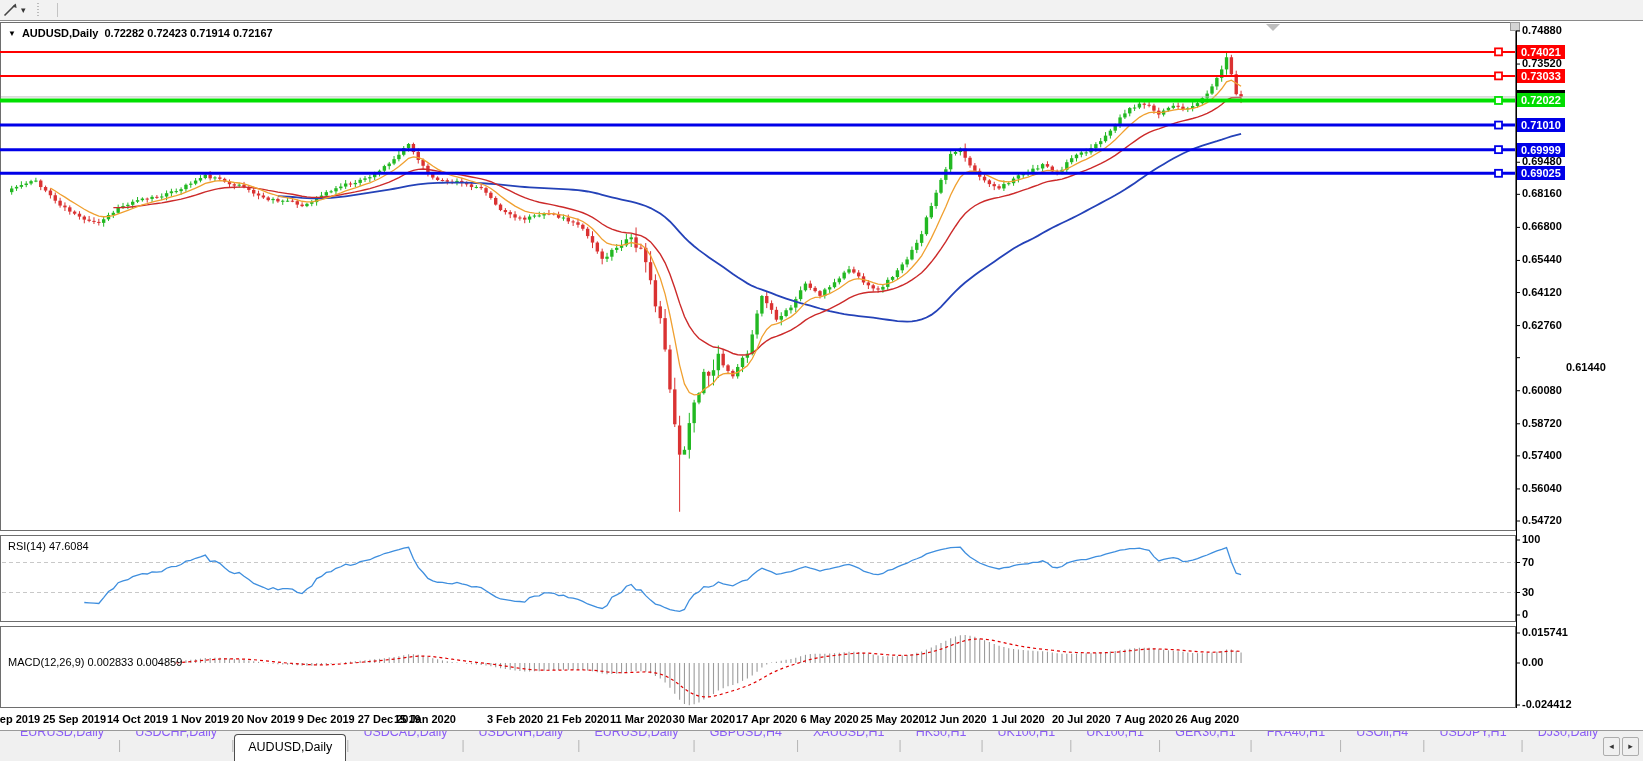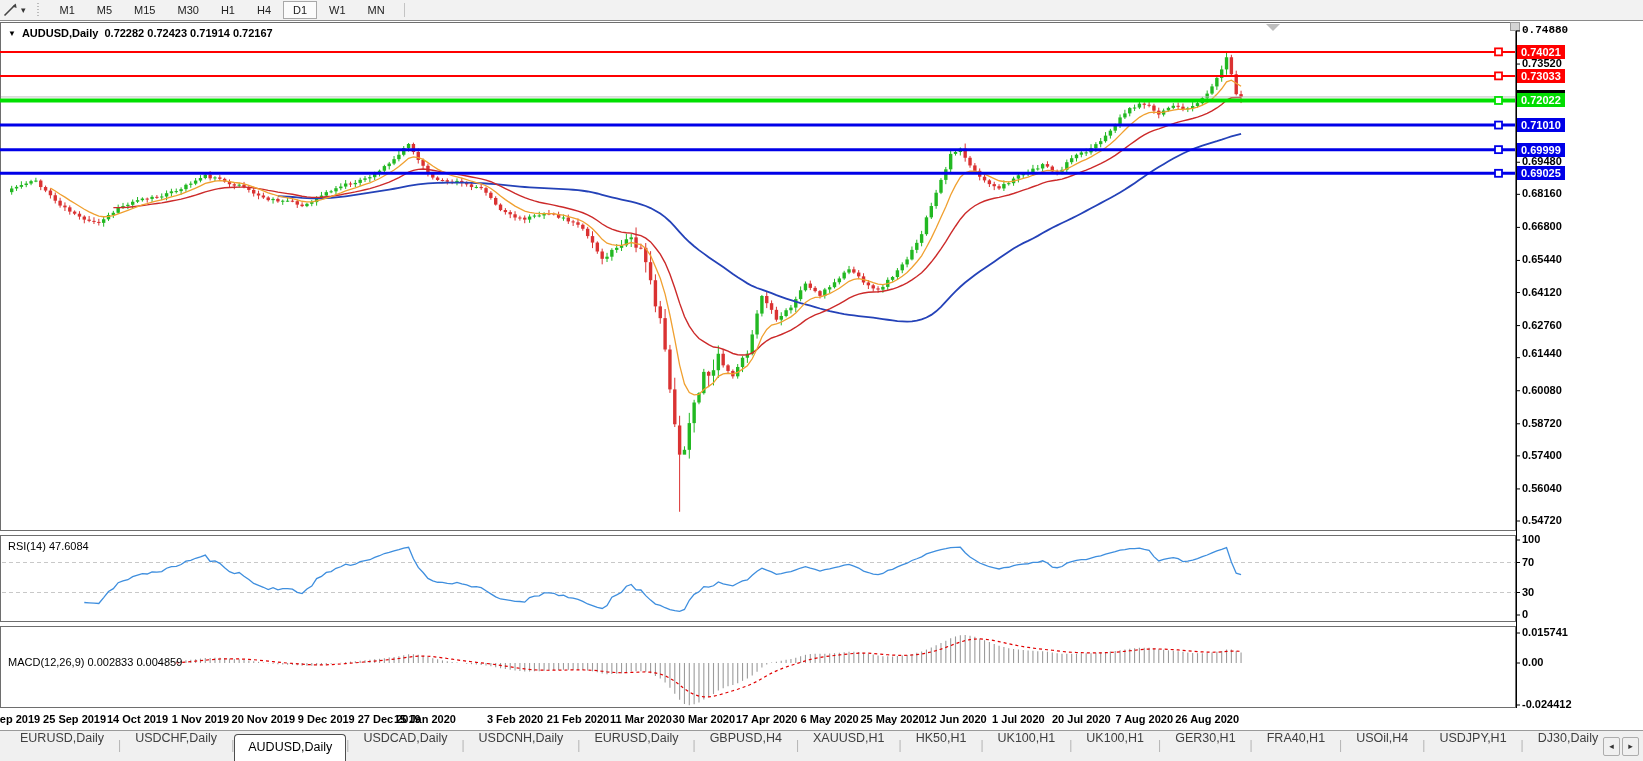--- a/index.html
+++ b/index.html
@@ -29,21 +29,21 @@
   .price-tag{position:absolute;left:1517px;font-size:11px;font-weight:700;color:#fff;
              height:14px;line-height:14px;padding:0 4px;z-index:13;white-space:nowrap;}
   
   .date-axis{position:absolute;top:708px;left:0;width:1643px;height:23px;background:#fff;z-index:9;}
   .date-label{position:absolute;top:5px;transform:translateX(-50%);font-size:11px;font-weight:700;
               color:#000;white-space:nowrap;}
   
   .tabbar{position:absolute;bottom:0;left:0;width:1643px;height:30px;background:#f0f0f0;
           border-top:1px solid #9a9a9a;display:flex;align-items:flex-end;z-index:30;}
   .tabs{display:flex;align-items:flex-end;height:30px;padding-left:6px;overflow:hidden;flex:1;}
-  .tab{font-size:12.5px;color:#404040;padding:5px 14px 16px 14px;white-space:nowrap;cursor:default;}
+  .tab{font-size:12.5px;color:#8b5cf6;padding:5px 14px 22px 14px;white-space:nowrap;cursor:default;}
   .tab.active{background:#fff;color:#000;border:1px solid #4d4d4d;border-bottom:none;
               border-radius:4px 4px 0 0;padding:5px 13px 7px 13px;margin-bottom:0;}
   .tab-div{color:#b4b4b4;font-size:12px;align-self:center;margin-bottom:2px;}
   .tab-scroll{display:flex;align-items:center;gap:2px;padding:0 4px;height:30px;}
   .tab-scroll button{width:17px;height:19px;font-size:9px;color:#333;background:#f0f0f0;
                      border:1px solid #adadad;border-radius:2px;padding:0;line-height:1;}
 </style>
 </head>
 <body>
 
@@ -53,31 +53,20 @@
     <div class="tool-group">
       <span class="tool-icon">
         <svg width="16" height="16" viewBox="0 0 16 16">
           <line x1="2.5" y1="13.5" x2="13" y2="3" stroke="#444" stroke-width="1.6"></line>
           <path d="M13.8 1.6 L14.6 6 L10.4 4.6 Z" fill="#444"></path>
         </svg>
       </span>
       <span class="caret">▾</span>
     </div>
     <div class="grip"></div>
-    <div class="tf-row" id="tfRow">
-        <button class="tf-btn">M1</button>
-        <button class="tf-btn">M5</button>
-        <button class="tf-btn">M15</button>
-        <button class="tf-btn">M30</button>
-        <button class="tf-btn">H1</button>
-        <button class="tf-btn">H4</button>
-        <button class="tf-btn active">D1</button>
-        <button class="tf-btn">W1</button>
-        <button class="tf-btn">MN</button>
-      </div>
     <div class="tf-sep"></div>
   </div>
 
   <svg id="chartSvg" width="1643" height="761" style="position:absolute;top:0;left:0;z-index:5;">
       <rect x="0.5" y="22.5" width="1515" height="508" fill="#fff" stroke="#6e6e6e" stroke-width="1"></rect>
       <rect x="0.5" y="535.5" width="1515" height="86" fill="#fff" stroke="#6e6e6e" stroke-width="1"></rect>
       <rect x="0.5" y="626.5" width="1515" height="81" fill="#fff" stroke="#6e6e6e" stroke-width="1"></rect>
       <line x1="1516.5" y1="22" x2="1516.5" y2="708" stroke="#000" stroke-width="1"></line>
       <rect x="1510.5" y="22.5" width="9" height="8" fill="#d4d4d4" stroke="#9a9a9a" stroke-width="1"></rect>
       <path d="M1266 24 L1280 24 L1273 31 Z" fill="#bdbdbd"></path>
@@ -895,31 +884,31 @@
       </g>
     </svg>
 
   <div class="pane-label title" style="left:8px;top:27px;">
     <span class="title-marker">▼</span><span>AUDUSD,Daily</span>&nbsp;&nbsp;<span>0.72282</span>&nbsp;<span>0.72423</span>&nbsp;<span>0.71914</span>&nbsp;<span>0.72167</span>
   </div>
   <div class="pane-label" style="left:8px;top:540px;">RSI(14) 47.6084</div>
   <div class="pane-label" style="left:8px;top:631px;margin-top:25px;">MACD(12,26,9) 0.002833 0.004859</div>
 
   <div id="axisOverlay" class="ovl" style="top:0;left:0;">
-      <div class="axis-label" style="top:24px;font-family:Liberation Mono, monospace;">0.74880</div>
+      <div class="axis-label" style="top:24px;">0.74880</div>
       <div class="axis-label" style="top:57.05616000000013px;">0.73520</div>
       <div class="axis-label" style="top:90.11232px;">0.72160</div>
       <div class="axis-label" style="top:122.19623999999999px;">0.70840</div>
       <div class="axis-label" style="top:155.2524000000001px;">0.69480</div>
       <div class="axis-label" style="top:187.3363200000001px;">0.68160</div>
       <div class="axis-label" style="top:220.39247999999995px;">0.66800</div>
       <div class="axis-label" style="top:253.44864000000007px;">0.65440</div>
       <div class="axis-label" style="top:285.53256000000005px;">0.64120</div>
       <div class="axis-label" style="top:318.5887199999999px;">0.62760</div>
-      <div class="axis-label" style="top:347px;">0.61440</div>
+      <div class="axis-label" style="top:361px;margin-left:44px;">0.61440</div>
       <div class="axis-label" style="top:383.72880000000004px;">0.60080</div>
       <div class="axis-label" style="top:416.7849599999999px;">0.58720</div>
       <div class="axis-label" style="top:448.86888000000016px;">0.57400</div>
       <div class="axis-label" style="top:481.92504px;">0.56040</div>
       <div class="axis-label" style="top:514.00896px;">0.54720</div>
       <div class="axis-label" style="top:533px;">100</div>
       <div class="axis-label" style="top:555.5px;">70</div>
       <div class="axis-label" style="top:585.5px;">30</div>
       <div class="axis-label" style="top:608px;">0</div>
       <div class="axis-label" style="top:626px;">0.015741</div>

